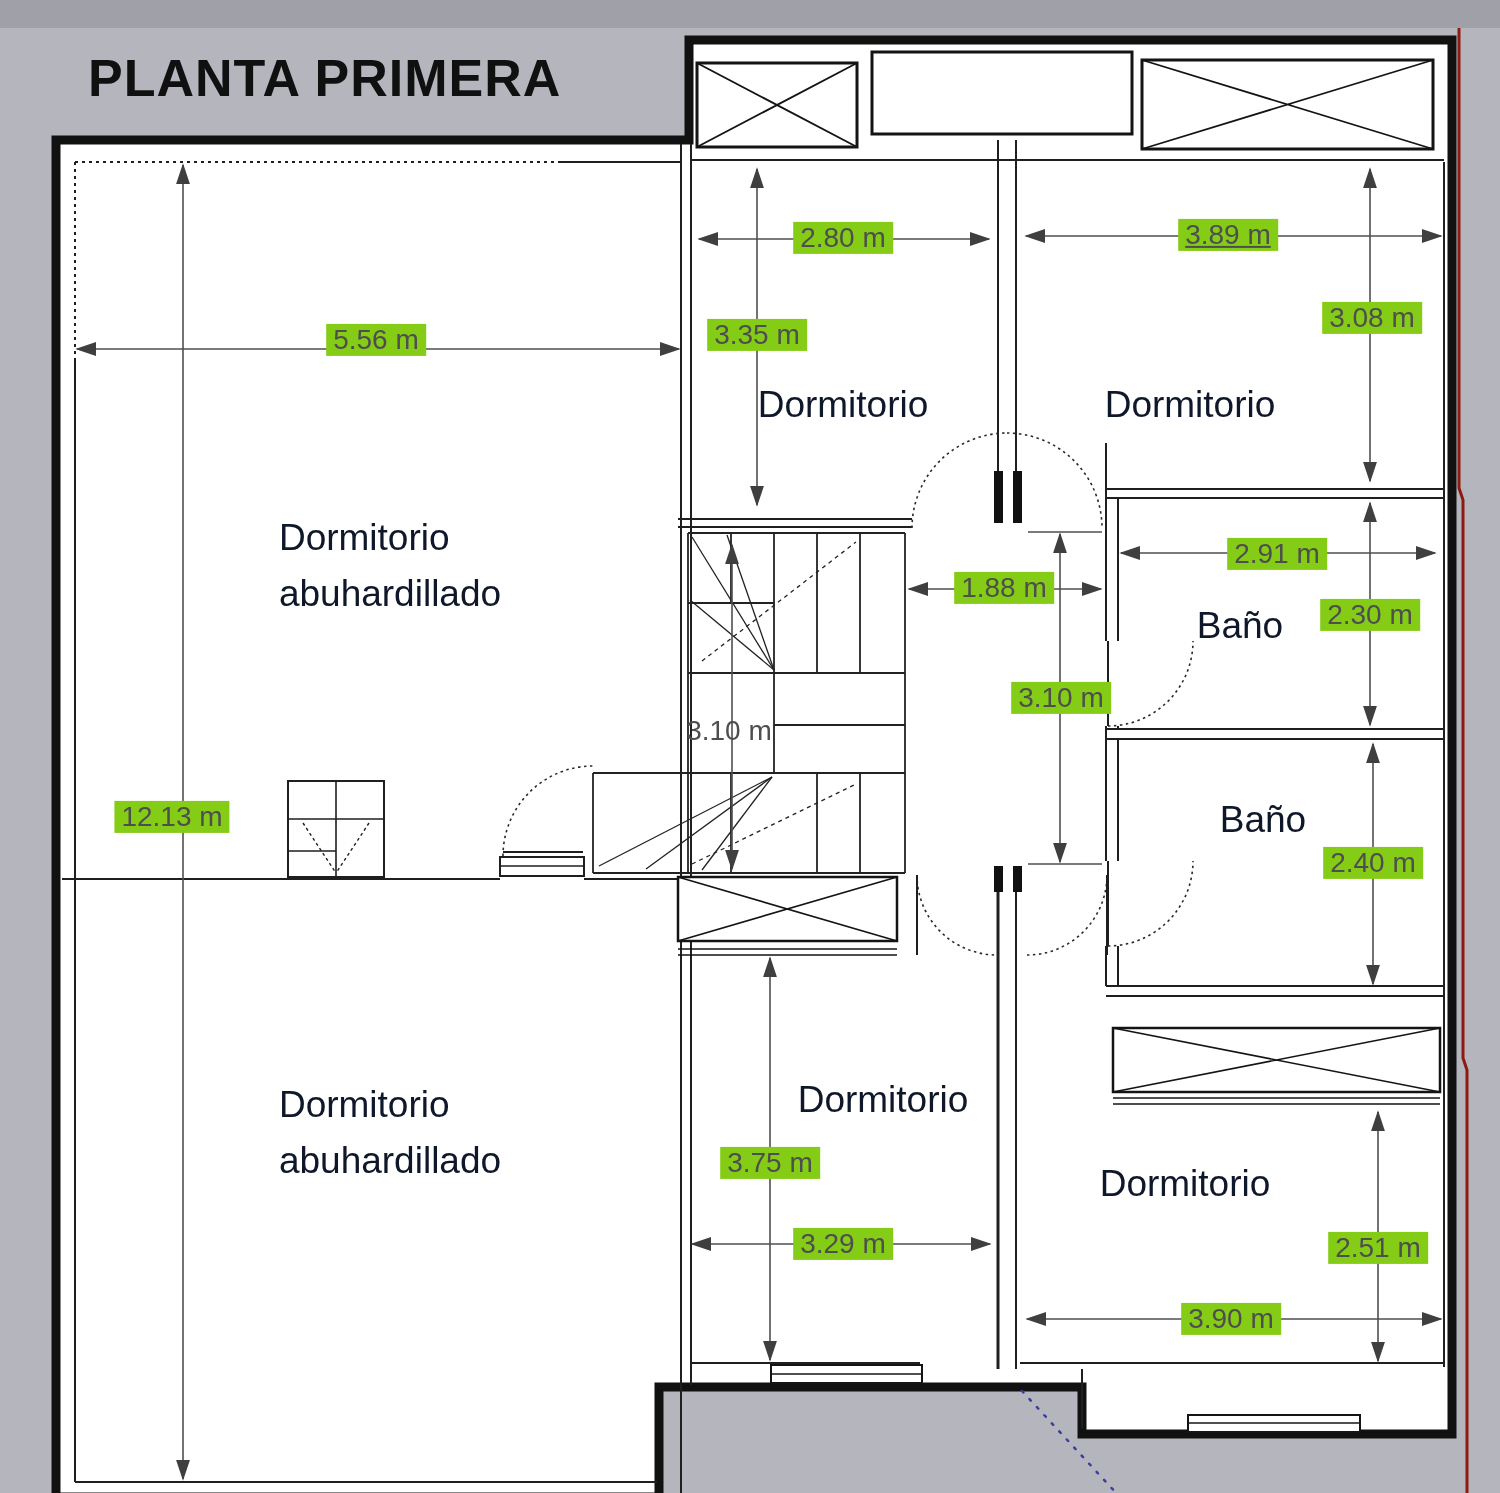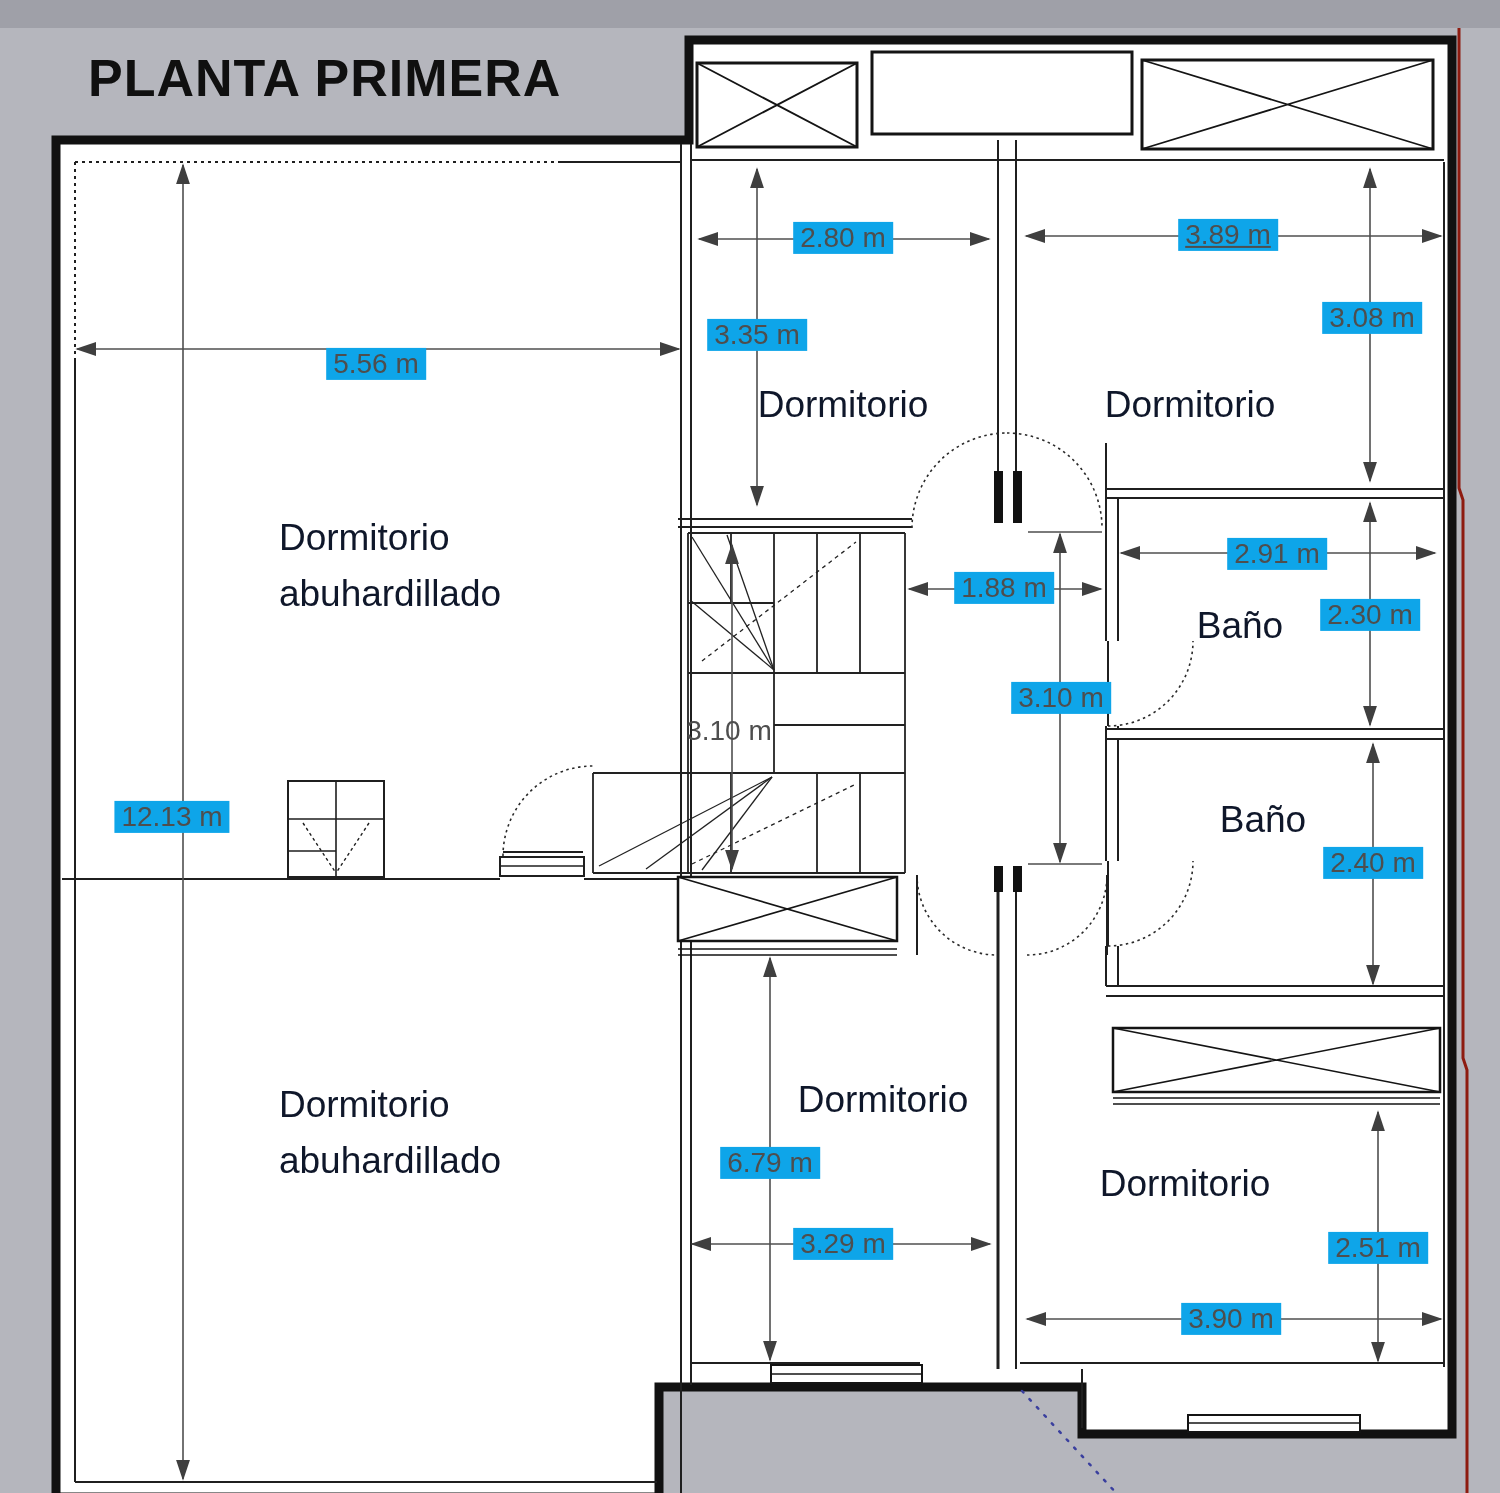--- a/index.html
+++ b/index.html
@@ -16,21 +16,21 @@
     white-space:nowrap;
   }
   .rlabel{
     position:absolute;transform:translate(-50%,-50%);
     color:#0f172a;font-size:37px;white-space:nowrap;
     line-height:1.5;
   }
   .dlabel{
     position:absolute;transform:translate(-50%,-50%);
     color:#4e4e4e;font-size:28px;white-space:nowrap;
-    background:#0ea5e9;padding:0 7px;line-height:1.15;
+    background:#84cc16;padding:0 7px;line-height:1.15;
   }
 </style>
 </head>
 <body>
 
 <div class="stage">
 
   <svg width="1500" height="1493" viewBox="0 0 1500 1493">
     <defs>
       <marker id="arw" viewBox="0 0 12 10" refX="11" refY="5" markerWidth="13" markerHeight="11" orient="auto-start-reverse">
@@ -214,30 +214,30 @@
     <div>Dormitorio</div>
     <div>abuhardillado</div>
   </div>
   <div class="rlabel" style="left:843px;top:377px;">Dormitorio</div>
   <div class="rlabel" style="left:1190px;top:377px;">Dormitorio</div>
   <div class="rlabel" style="left:1240px;top:598px;">Baño</div>
   <div class="rlabel" style="left:1263px;top:792px;">Baño</div>
   <div class="rlabel" style="left:883px;top:1072px;">Dormitorio</div>
   <div class="rlabel" style="left:1185px;top:1156px;">Dormitorio</div>
 
-  <div class="dlabel" style="left:376px;top:336px;">5.56 m</div>
+  <div class="dlabel" style="left:376px;top:312px;">5.56 m</div>
   <div class="dlabel" style="left:172px;top:789px;">12.13 m</div>
   <div class="dlabel" style="left:843px;top:210px;">2.80 m</div>
   <div class="dlabel" style="left:757px;top:307px;">3.35 m</div>
   <div class="dlabel" style="left:1228px;top:207px;text-decoration:underline;">3.89 m</div>
   <div class="dlabel" style="left:1372px;top:290px;">3.08 m</div>
   <div class="dlabel" style="left:1277px;top:526px;">2.91 m</div>
   <div class="dlabel" style="left:1370px;top:587px;">2.30 m</div>
   <div class="dlabel" style="left:1004px;top:560px;">1.88 m</div>
   <div class="dlabel" style="left:1061px;top:670px;">3.10 m</div>
   <div class="dlabel" style="left:729px;top:703px;background:transparent;">3.10 m</div>
   <div class="dlabel" style="left:1373px;top:835px;">2.40 m</div>
-  <div class="dlabel" style="left:770px;top:1135px;">6.79 m</div>
+  <div class="dlabel" style="left:770px;top:1135px;">3.75 m</div>
   <div class="dlabel" style="left:843px;top:1216px;">3.29 m</div>
   <div class="dlabel" style="left:1378px;top:1220px;">2.51 m</div>
   <div class="dlabel" style="left:1231px;top:1291px;text-align:center;">3.90 m</div>
 
 </div>
 
 </body></html>

